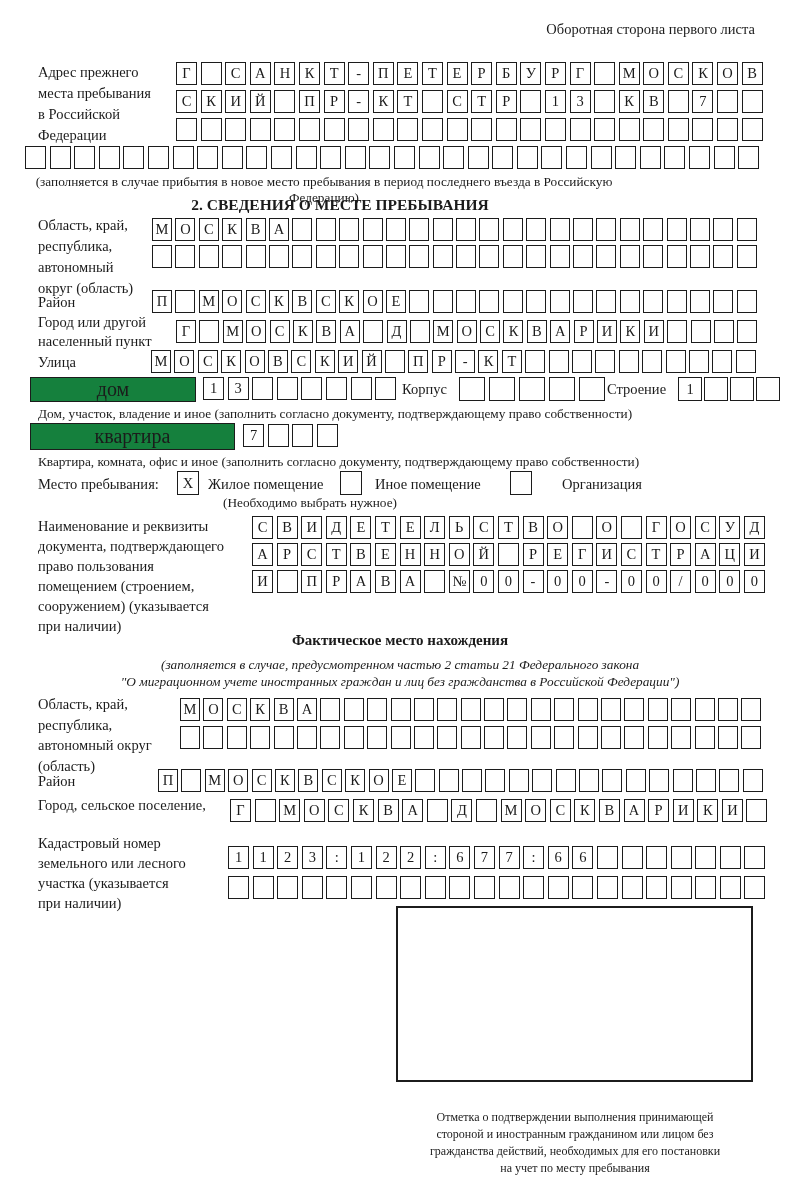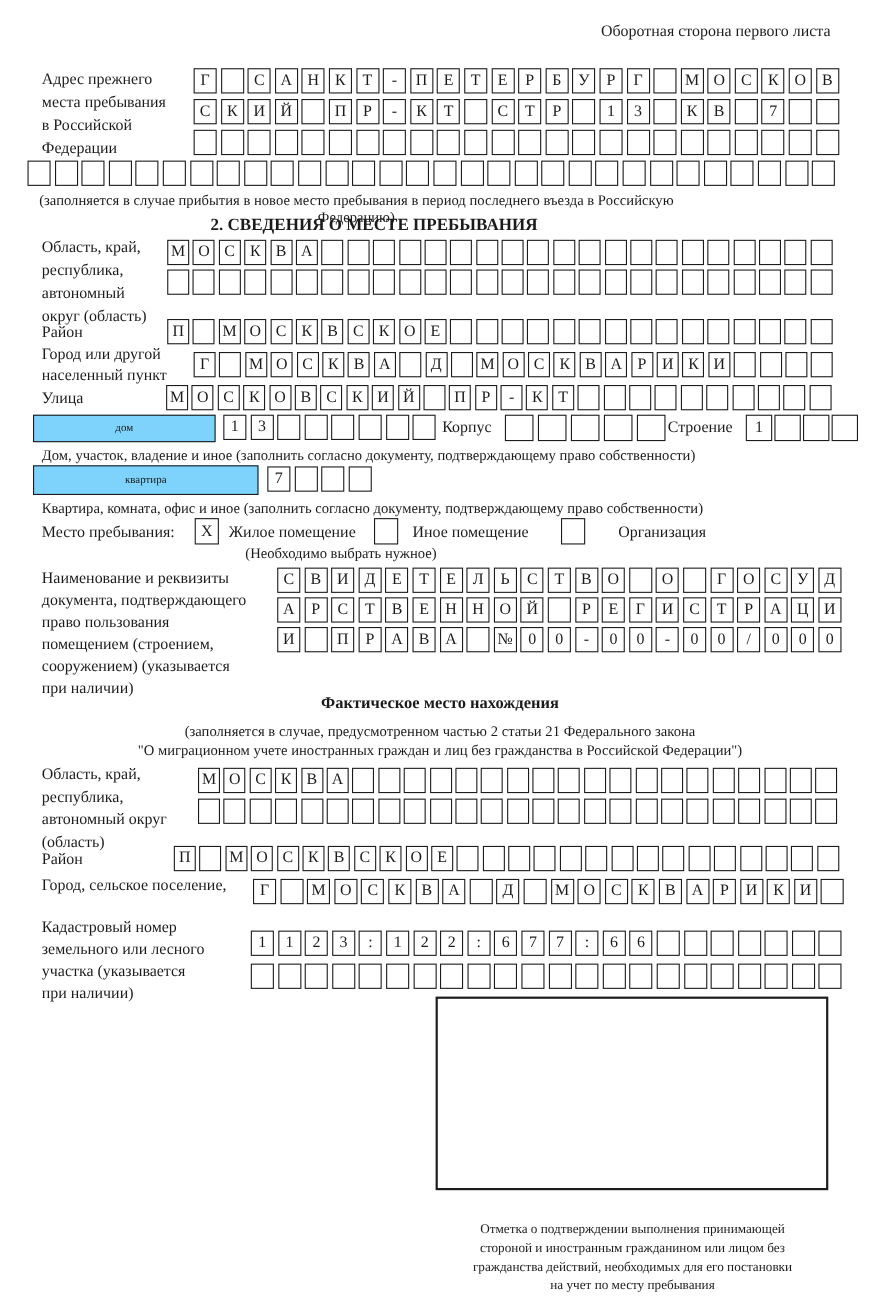--- a/index.html
+++ b/index.html
@@ -14,21 +14,21 @@
   .p23{gap:3.4px;}
   .plg{gap:4px;}
   .pmd{gap:2px;}
   .cell{box-sizing:border-box;width:21px;height:23px;border:1.7px solid #1c1c1c;
         display:flex;align-items:center;justify-content:center;
         font-size:14.5px;line-height:1;background:#fff;flex:none;}
   .p23 .cell{width:20px;}
   .plg .cell{width:26px;height:24px;}
   .pmd .cell{width:24px;height:24px;}
   .widebox{position:absolute;box-sizing:border-box;border:1.8px solid #1c1c1c;
-        display:flex;align-items:center;justify-content:center;font-size:10px;background:#7dd3fc;}
+        display:flex;align-items:center;justify-content:center;font-size:20px;background:#15803d;}
   .checkbox{position:absolute;box-sizing:border-box;width:22px;height:24px;border:1.8px solid #1c1c1c;
         display:flex;align-items:center;justify-content:center;font-size:14.5px;background:#fff;}
   .stampbox{position:absolute;box-sizing:border-box;border:2px solid #1c1c1c;background:#fff;}
   .heading{position:absolute;font-weight:bold;text-align:center;}
 </style>
 </head>
 <body>
 
 <div id="page">
 
@@ -427,21 +427,21 @@
       <span class="cell">-</span>
       <span class="cell">0</span>
       <span class="cell">0</span>
       <span class="cell">/</span>
       <span class="cell">0</span>
       <span class="cell">0</span>
       <span class="cell">0</span>
     </div>
 
   <div class="heading" style="left:0;top:632px;width:800px;font-size:15px;">Фактическое место нахождения</div>
-  <div class="note center" style="left:0;top:656px;width:800px;line-height:17px;">
+  <div class="note center" style="left:0;top:656px;width:800px;line-height:17px;font-style:italic;">
       <div>(заполняется в случае, предусмотренном частью 2 статьи 21 Федерального закона</div>
       <div>"О миграционном учете иностранных граждан и лиц без гражданства в Российской Федерации")</div>
     </div>
 
   <div class="lbl" style="left:38px;top:694px;width:150px;line-height:20.5px;">
       <div>Область, край,</div>
       <div>республика,</div>
       <div>автономный округ</div>
       <div>(область)</div>
     </div>

